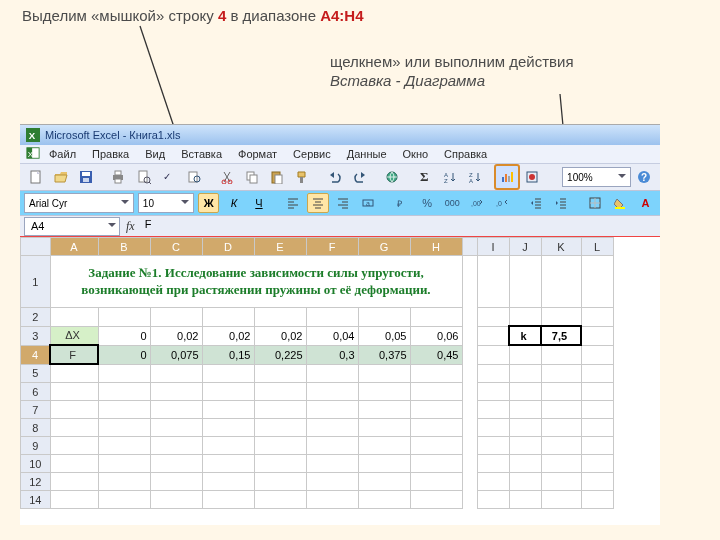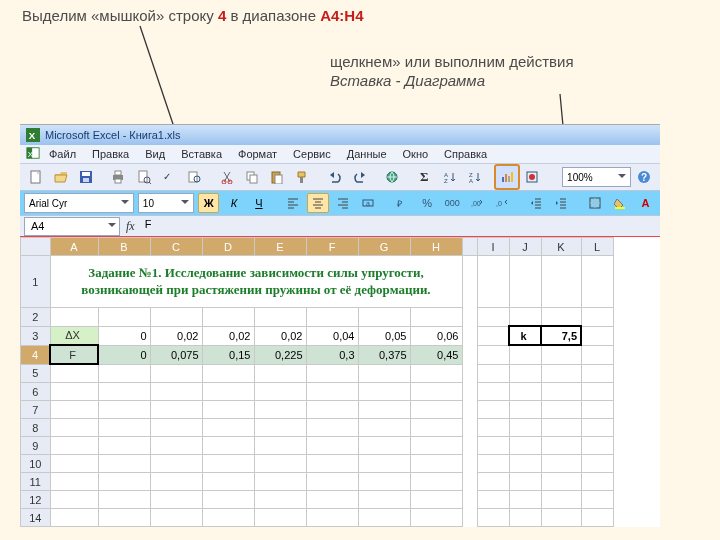--- a/index.html
+++ b/index.html
@@ -392,21 +392,21 @@
         <td>0</td>
         <td>0,02</td>
         <td>0,02</td>
         <td>0,02</td>
         <td>0,04</td>
         <td>0,05</td>
         <td>0,06</td>
         <td style="border:none"></td>
               <td></td>
         <td class="thickbox" style="text-align:center;font-weight:bold;">k</td>
-        <td class="thickbox" style="font-weight:bold;">7,5</td>
+        <td class="thickbox" style="font-weight:bold;text-align:center;">7,5</td>
         <td></td>
       </tr>
       <tr class="sel-row">
         <th class="rowhdr sel">4</th>
         <td class="label-cell" style="border:2px solid #000;">F</td>
         <td>0</td>
         <td>0,075</td>
         <td>0,15</td>
         <td>0,225</td>
         <td>0,3</td>
@@ -508,36 +508,20 @@
               <td></td>
               <td></td>
               <td></td>
               <td style="border:none"></td>
               <td></td>
               <td></td>
               <td></td>
               <td></td>
             </tr>
       <tr>
-              <th class="rowhdr">11</th>
-              <td></td>
-              <td></td>
-              <td></td>
-              <td></td>
-              <td></td>
-              <td></td>
-              <td></td>
-              <td></td>
-              <td style="border:none"></td>
-              <td></td>
-              <td></td>
-              <td></td>
-              <td></td>
-            </tr>
-      <tr>
               <th class="rowhdr">12</th>
               <td></td>
               <td></td>
               <td></td>
               <td></td>
               <td></td>
               <td></td>
               <td></td>
               <td></td>
               <td style="border:none"></td>

